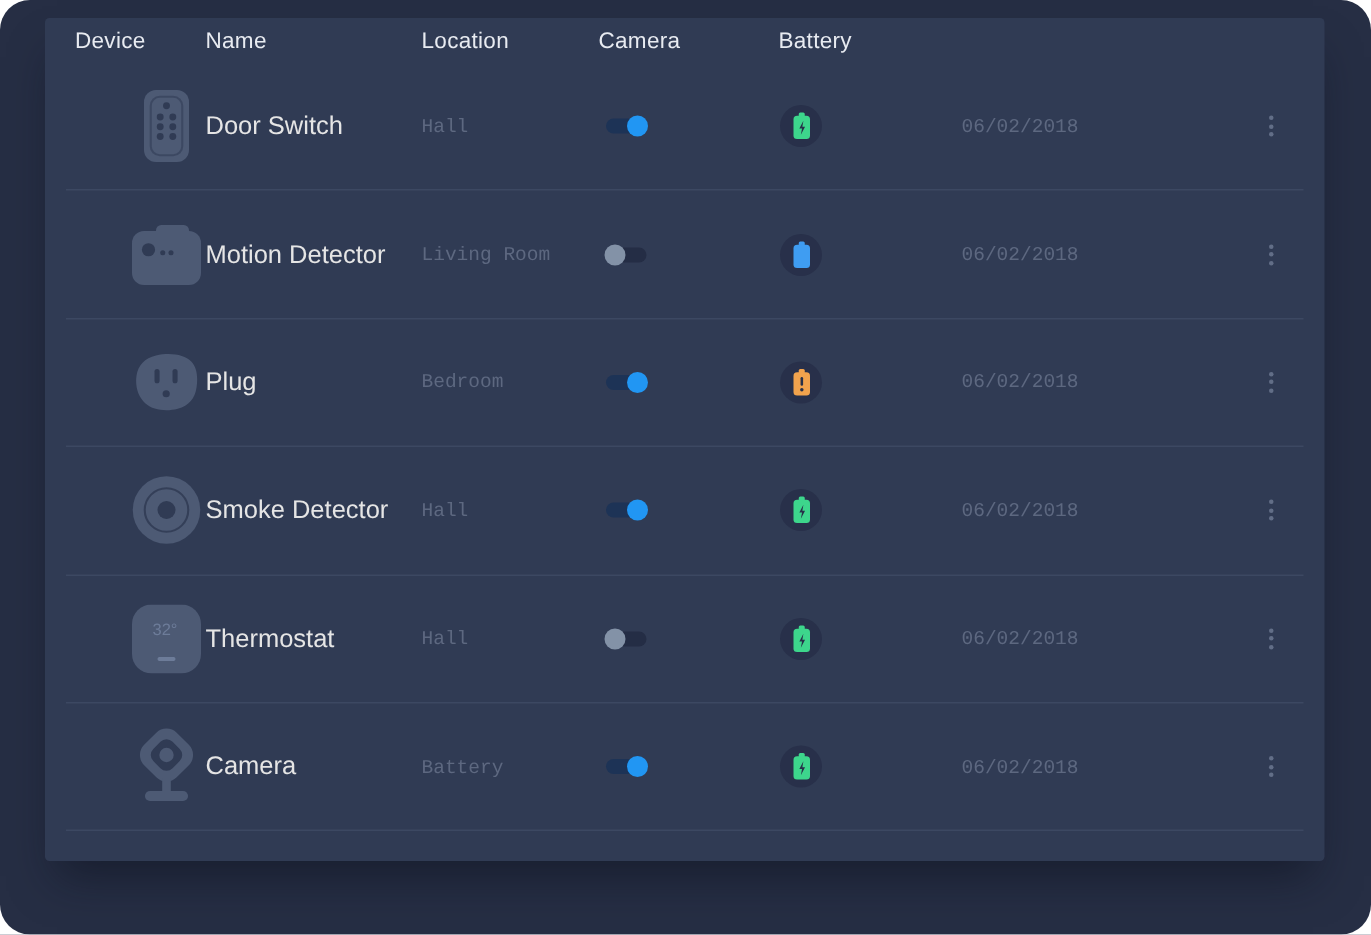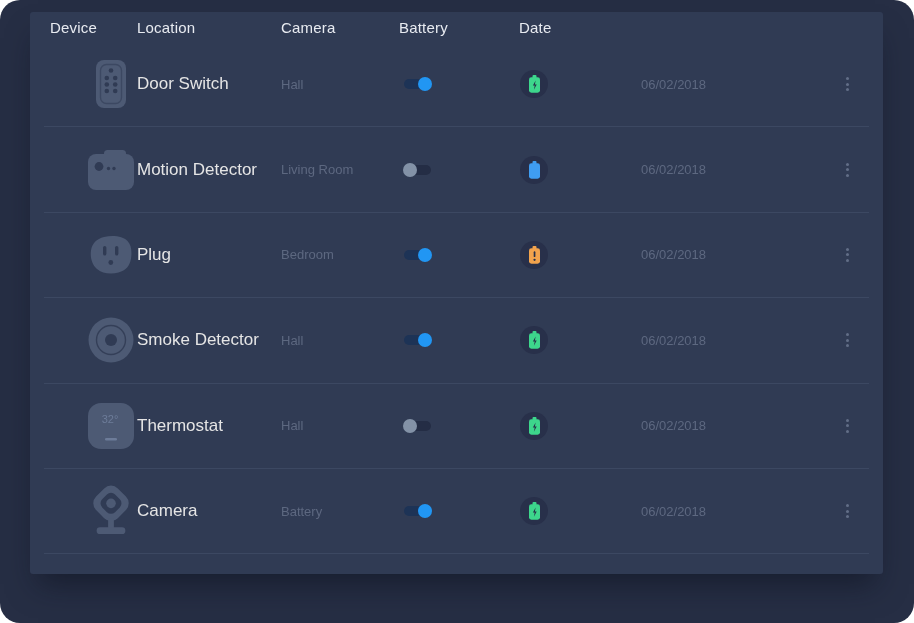--- a/index.html
+++ b/index.html
@@ -18,21 +18,21 @@
     grid-template-columns:93px 144px 118px 120px 122px 1fr 44px;
     align-items:center;
   }
   .header-row{height:30px;}
   .header-cell{color:#e8ebf1;font-size:15px;font-weight:400;letter-spacing:.2px;}
   .header-cell.first{padding-left:6px;}
   .data-row{height:84.4px;border-bottom:1px solid rgba(148,163,196,.13);}
   .device-cell{display:flex;align-items:center;padding-left:6px;}
   .icon-box{width:46px;height:58px;display:flex;align-items:center;justify-content:center;padding-left:38px;}
   .name-cell{color:#e5e5e5;font-size:17px;}
-  .loc-cell,.date-cell{color:#5d6880;font-size:13px;}
+  .loc-cell,.date-cell{color:#5d6880;font-size:13px;font-family:Liberation Mono, monospace;}
   .status-cell{display:flex;align-items:center;padding-left:5px;}
   .toggle{position:relative;width:27px;height:10px;border-radius:5px;cursor:pointer;}
   .toggle.on{background:#1d3356;}
   .toggle.off{background:#242d45;}
   .knob{position:absolute;top:-2px;width:14px;height:14px;border-radius:50%;}
   .toggle.on .knob{right:-1px;background:#2196f3;}
   .toggle.off .knob{left:-1px;background:#8392a7;}
   .battery-cell{display:flex;align-items:center;padding-left:1px;}
   .battery-circle{width:28px;height:28px;border-radius:50%;background:#28304a;
     display:flex;align-items:center;justify-content:center;}
@@ -41,24 +41,24 @@
   .kebab span{width:3px;height:3px;border-radius:50%;background:#626e87;display:block;}
 </style>
 </head>
 <body>
 
 <div class="screen">
   <div class="panel">
     <div class="table-inner">
       <div class="grid-row header-row">
         <div class="header-cell first">Device</div>
+        <div class="header-cell">Name</div>
         <div class="header-cell">Location</div>
         <div class="header-cell">Camera</div>
         <div class="header-cell">Battery</div>
-        <div class="header-cell">Date</div>
         <div class="header-cell"></div>
       </div>
       <div id="rows">
           <div class="grid-row data-row">
     <div class="device-cell">
       <span class="icon-box">
                 <svg width="30" height="48" viewBox="0 0 30 48">
       <rect x="0" y="0" width="30" height="48" rx="8" fill="#4d5a74"></rect>
       <rect x="4.5" y="4.5" width="21" height="39" rx="6" fill="none" stroke="#303b54" stroke-width="1.4" opacity="0.55"></rect>
       <circle cx="15" cy="10.5" r="2.3" fill="#303b54"></circle>

